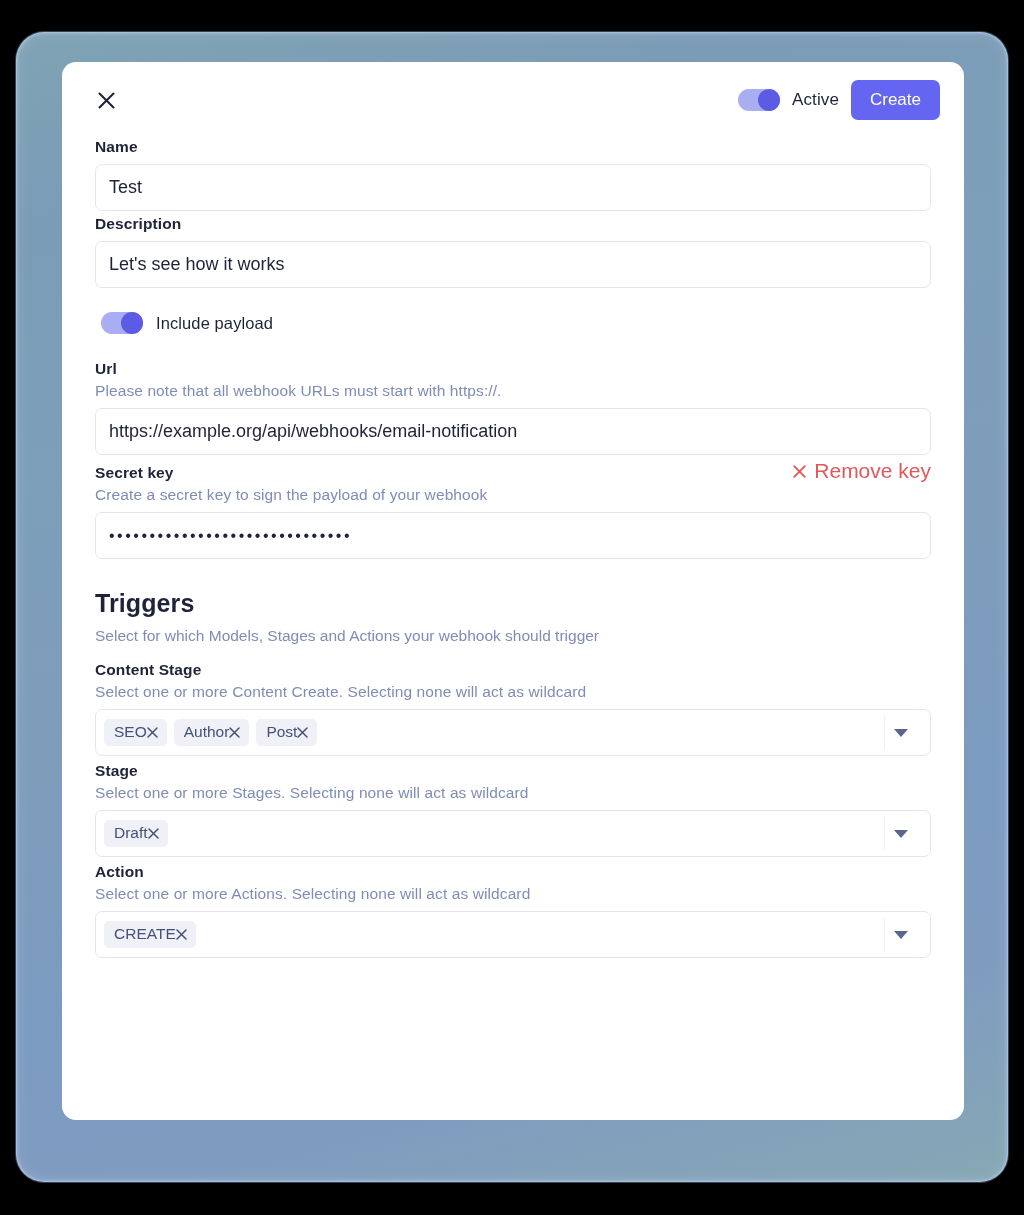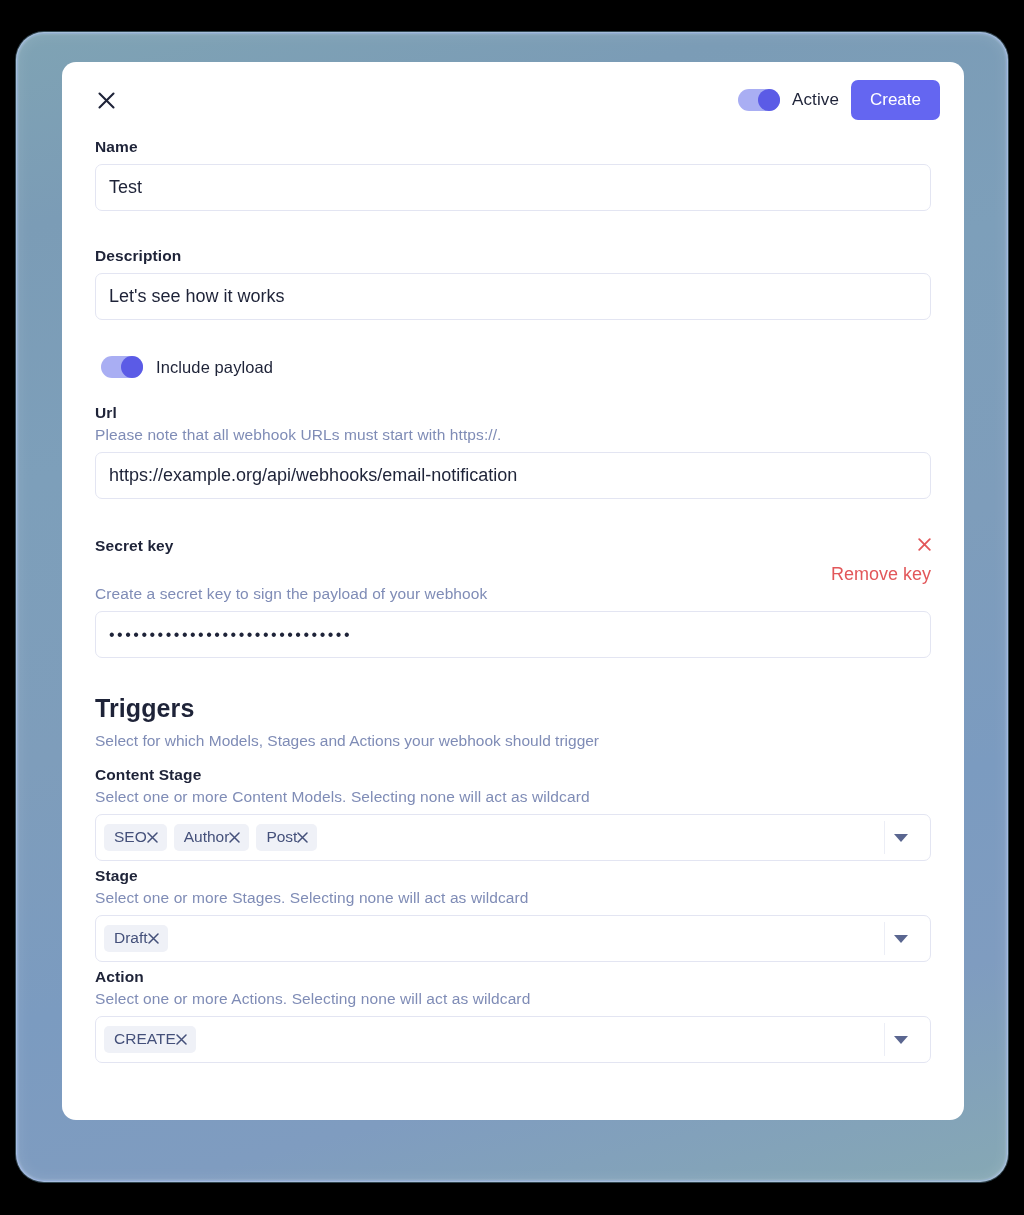--- a/index.html
+++ b/index.html
@@ -152,49 +152,48 @@
     border-radius: 7px;
     background: #ffffff;
     font-size: 18px;
     color: #1e2338;
     padding: 0 13px;
     font-family: inherit;
     outline: none;
   }
   .text-input::placeholder { color: #9aa3c2; }
 
-  .block { margin-bottom: 36px; }
+  .block { margin-bottom: 4px; }
 
   
   .payload-row {
     display: flex;
     align-items: center;
     gap: 13px;
     margin: 24px 0 26px 6px;
   }
   .payload-row .toggle-label { font-size: 16.5px; }
 
   
   .row-between {
     display: flex;
     align-items: baseline;
     justify-content: space-between;
   }
   .remove-key {
     display: flex;
-    align-items: flex-end;
+    align-items: flex-start;
     gap: 8px;
     color: #e2575a;
-    font-size: 18px;
+    font-size: 21px;
     cursor: pointer;
     background: none;
     border: 0;
     padding: 0;
     font-family: inherit;
-    flex-direction: column;
   }
 
   .secret-dots {
     letter-spacing: 2.5px;
     font-size: 16px;
     color: #1e2338;
     line-height: 45px;
   }
 
   
@@ -338,21 +337,21 @@
       <div class="text-input">
         <span class="secret-dots">••••••••••••••••••••••••••••••</span>
       </div>
     </div>
 
     <h2 class="section-title">Triggers</h2>
     <p class="section-sub">Select for which Models, Stages and Actions your webhook should trigger</p>
 
     <div class="sub-block">
       <p class="field-label tight-label">Content Stage</p>
-      <p class="helper">Select one or more Content Models. Selecting none will act as wildcard</p>
+      <p class="helper">Select one or more Content Create. Selecting none will act as wildcard</p>
       <div class="multiselect">
         <div class="chips">
           <span class="chip">
             <span>SEO</span>
             <span class="chip-x">
               <svg width="11" height="11" viewBox="0 0 11 11" aria-hidden="true">
                 <path d="M1 1 L10 10 M10 1 L1 10" stroke="currentColor" stroke-width="1.5" stroke-linecap="round" fill="none"></path>
                 </svg>
             </span>
           </span>

